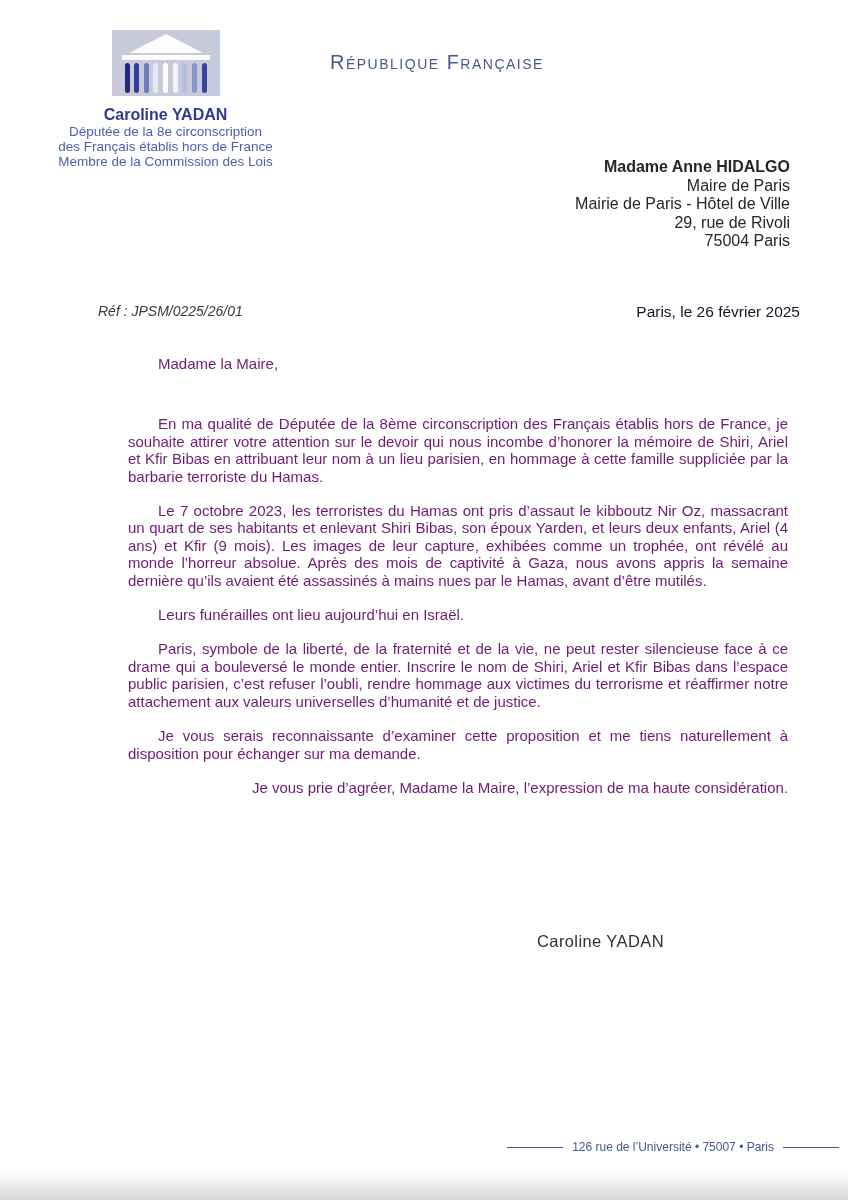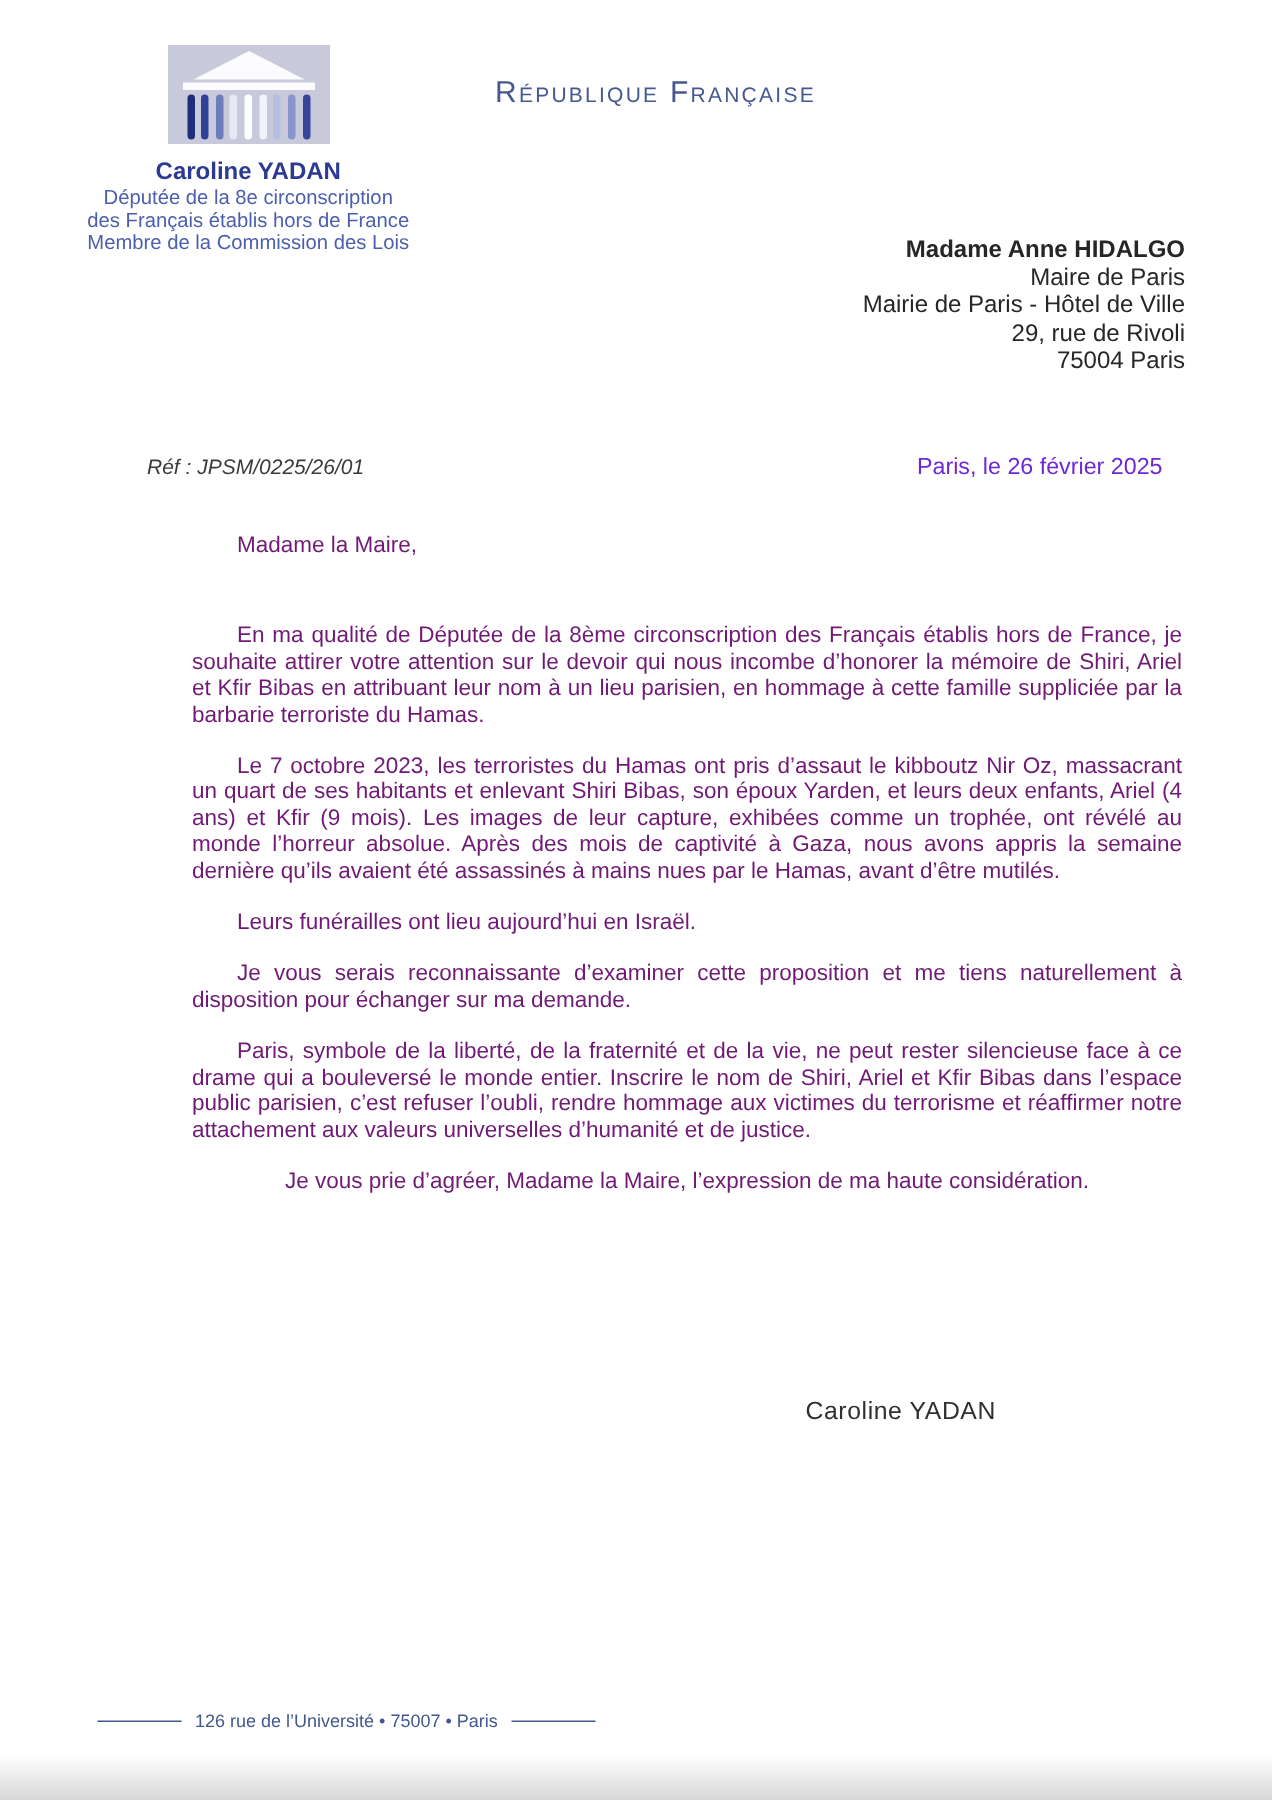--- a/index.html
+++ b/index.html
@@ -25,34 +25,34 @@
 
   
   .republique{position:absolute;left:330px;top:51px;color:#46598f;font-size:20px;
     font-variant:small-caps;letter-spacing:1.5px;}
 
   
   .recipient{position:absolute;right:58px;top:158px;text-align:right;
     font-size:16px;line-height:18.5px;color:#262626;}
   .recipient-name{font-weight:700;}
   .ref{position:absolute;left:98px;top:303px;font-style:italic;font-size:14px;color:#3a3a3a;}
-  .dateline{position:absolute;right:73px;top:303px;font-size:15.5px;color:#6d28d9;}
+  .dateline{position:absolute;right:48px;top:303px;font-size:15.5px;color:#0f172a;}
 
   
   .body{position:absolute;left:128px;top:355px;width:660px;
     font-size:15px;line-height:17.4px;text-align:justify;color:#701a75;}
   .salutation{text-indent:30px;text-align:left;margin:0 0 43px 0;}
   .body p{margin:0 0 17px 0;text-indent:30px;}
-  .body p.closing{text-indent:0;text-align:center;margin-bottom:0;}
+  .body p.closing{text-indent:0;text-align:right;margin-bottom:0;}
 
   .signature{position:absolute;left:537px;top:932px;font-size:16.5px;
     letter-spacing:.4px;color:#303030;}
 
   
-  .footer{position:absolute;left:56px;right:0;top:1139px;text-align:left;
+  .footer{position:absolute;left:56px;right:0;top:1139px;text-align:right;
     color:#41598e;font-size:12px;line-height:16px;}
   .rule{display:inline-block;width:56px;height:1px;background:#41598e;
     vertical-align:3px;margin:0 9px;}
 
   .scan-shade{position:absolute;left:0;right:0;bottom:0;height:30px;
     background:linear-gradient(180deg,rgba(255,255,255,0) 0%,rgba(150,150,150,0.38) 100%);
     pointer-events:none;}
 </style>
 </head>
 <body>
@@ -92,22 +92,22 @@
   </div>
 
   <div class="ref">Réf : JPSM/0225/26/01</div>
   <div class="dateline">Paris, le 26 février 2025</div>
 
   <div class="body">
     <div class="salutation">Madame la Maire,</div>
     <p>En ma qualité de Députée de la 8ème circonscription des Français établis hors de France, je souhaite attirer votre attention sur le devoir qui nous incombe d’honorer la mémoire de Shiri, Ariel et Kfir Bibas en attribuant leur nom à un lieu parisien, en hommage à cette famille suppliciée par la barbarie terroriste du Hamas.</p>
     <p>Le 7 octobre 2023, les terroristes du Hamas ont pris d’assaut le kibboutz Nir Oz, massacrant un quart de ses habitants et enlevant Shiri Bibas, son époux Yarden, et leurs deux enfants, Ariel (4 ans) et Kfir (9 mois). Les images de leur capture, exhibées comme un trophée, ont révélé au monde l’horreur absolue. Après des mois de captivité à Gaza, nous avons appris la semaine dernière qu’ils avaient été assassinés à mains nues par le Hamas, avant d’être mutilés.</p>
     <p>Leurs funérailles ont lieu aujourd’hui en Israël.</p>
+    <p>Paris, symbole de la liberté, de la fraternité et de la vie, ne peut rester silencieuse face à ce drame qui a bouleversé le monde entier. Inscrire le nom de Shiri, Ariel et Kfir Bibas dans l’espace public parisien, c’est refuser l’oubli, rendre hommage aux victimes du terrorisme et réaffirmer notre attachement aux valeurs universelles d’humanité et de justice.</p>
     <p>Je vous serais reconnaissante d’examiner cette proposition et me tiens naturellement à disposition pour échanger sur ma demande.</p>
-    <p>Paris, symbole de la liberté, de la fraternité et de la vie, ne peut rester silencieuse face à ce drame qui a bouleversé le monde entier. Inscrire le nom de Shiri, Ariel et Kfir Bibas dans l’espace public parisien, c’est refuser l’oubli, rendre hommage aux victimes du terrorisme et réaffirmer notre attachement aux valeurs universelles d’humanité et de justice.</p>
     <p class="closing">Je vous prie d’agréer, Madame la Maire, l’expression de ma haute considération.</p>
   </div>
 
   <div class="signature">Caroline YADAN</div>
 
   <div class="footer">
     <div>
       <span class="rule"></span><span>126 rue de l’Université  •  75007  •  Paris</span><span class="rule"></span>
     </div>
   </div>

